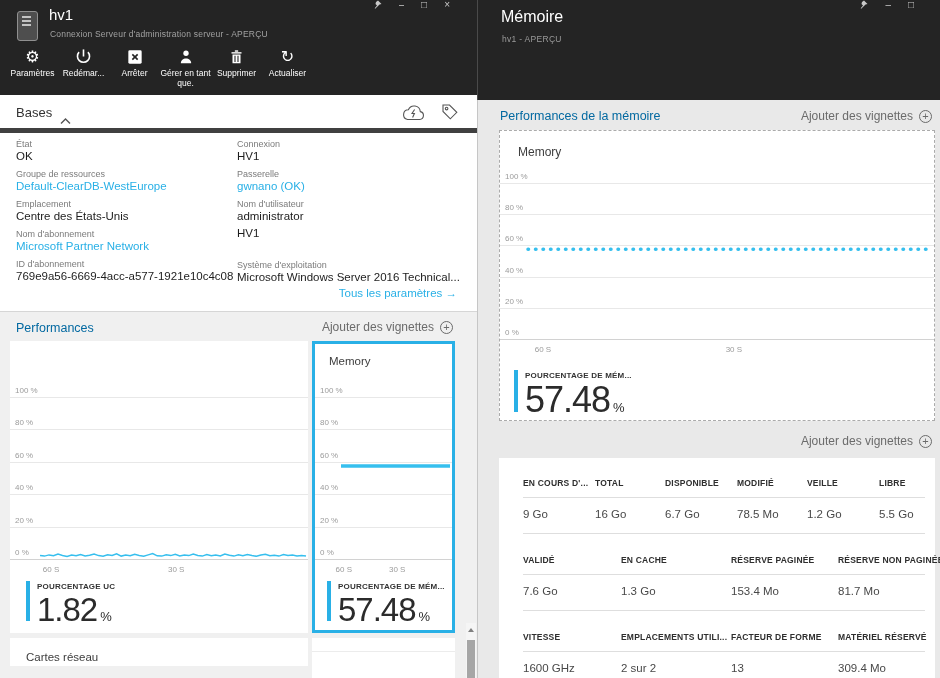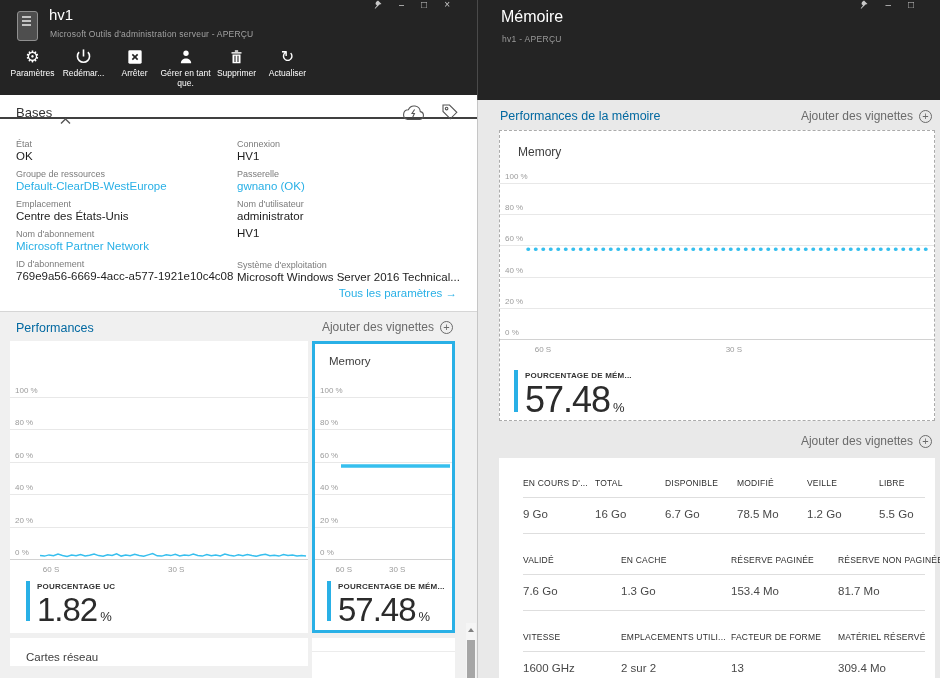--- a/index.html
+++ b/index.html
@@ -21,21 +21,21 @@
   .tb-btn{width:51px;display:flex;flex-direction:column;align-items:center;gap:2px;cursor:pointer}
   .tb-ico{height:19px;display:flex;align-items:center;justify-content:center}
   .tb-ico.txt{font-size:16px;line-height:19px;color:#fff}
   .tb-label{font-size:8.5px;text-align:center;line-height:1.2;color:#fff}
   .win-controls{position:absolute;top:0;display:flex;gap:17px;color:#c9c9c9;font-size:10px;line-height:10px}
   .panel-left .win-controls{right:27px}
   .wc{cursor:pointer;height:10px;overflow:hidden}
 
   
   .basics{position:absolute;top:95px;left:0;right:0;height:216px;background:#fff}
-  .basics-bar{position:relative;height:24px;border-bottom:2px solid #404040}
+  .basics-bar{position:relative;height:38px;border-bottom:5px solid #404040}
   .basics-title{position:absolute;left:16px;top:10px;font-size:13px;color:#333}
   .chev{position:absolute;left:60px;top:16px;cursor:pointer}
   .bar-icons{position:absolute;right:18px;top:8px;display:flex;gap:15px;align-items:center}
   .bar-icons svg{cursor:pointer}
   .fields{position:absolute;top:41px;left:16px;right:6px;height:150px}
   .fcol{position:absolute;top:0;width:216px}
   .fcol.rightc{left:221px}
   .field{height:30px;overflow:visible}
   .flabel{font-size:9px;color:#7b7b7b;padding-top:3px;white-space:nowrap}
   .fvalue{font-size:11.5px;color:#1d1d1d;margin-top:1px;white-space:nowrap}
@@ -97,33 +97,33 @@
   .big-tile .xlabels{top:214px}
   .big-tile .metric{left:14px;top:239px}
   .big-tile .mnum{font-size:36px}
   .big-tile .mbar{height:42px}
 
   .table-tile{position:absolute;left:21px;top:358px;width:436px;height:230px;background:#fff;
               padding:20px 10px 0 24px}
   .trow{display:grid;column-gap:10px}
   .t6{grid-template-columns:62px 60px 62px 60px 62px 1fr}
   .t4{grid-template-columns:88px 100px 97px 1fr}
-  .th{font-size:8.5px;font-weight:normal;color:#2e2e2e;letter-spacing:.2px;white-space:nowrap}
+  .th{font-size:8.5px;font-weight:bold;color:#2e2e2e;letter-spacing:.2px;white-space:nowrap}
   .td{font-size:11.5px;color:#484848;white-space:nowrap}
   hr.trule{border:none;border-top:1px solid #dedede;margin:9px 0 10px}
   hr.trule.end{margin:13px 0 21px}
 </style>
 </head>
 <body>
 
 <div class="panel-left">
   <div class="lp-header">
     <div class="server-icon"></div>
     <div class="lp-title">hv1</div>
-    <div class="lp-sub">Microsoft Outils d'administration serveur - APERÇU</div>
+    <div class="lp-sub">Connexion Serveur d'administration serveur - APERÇU</div>
 
     <div class="win-controls">
       <span class="wc">
         <svg width="10" height="10" viewBox="0 0 10 10">
             <path d="M6 .5l3.5 3.5-2 .5L6 6 3.2 8.8l-.5-.5L5 5.5 3.5 4l.5-2z" fill="#c9c9c9"></path>
           </svg>
       </span>
       <span class="wc">–</span>
       <span class="wc">□</span>
       <span class="wc">×</span>

